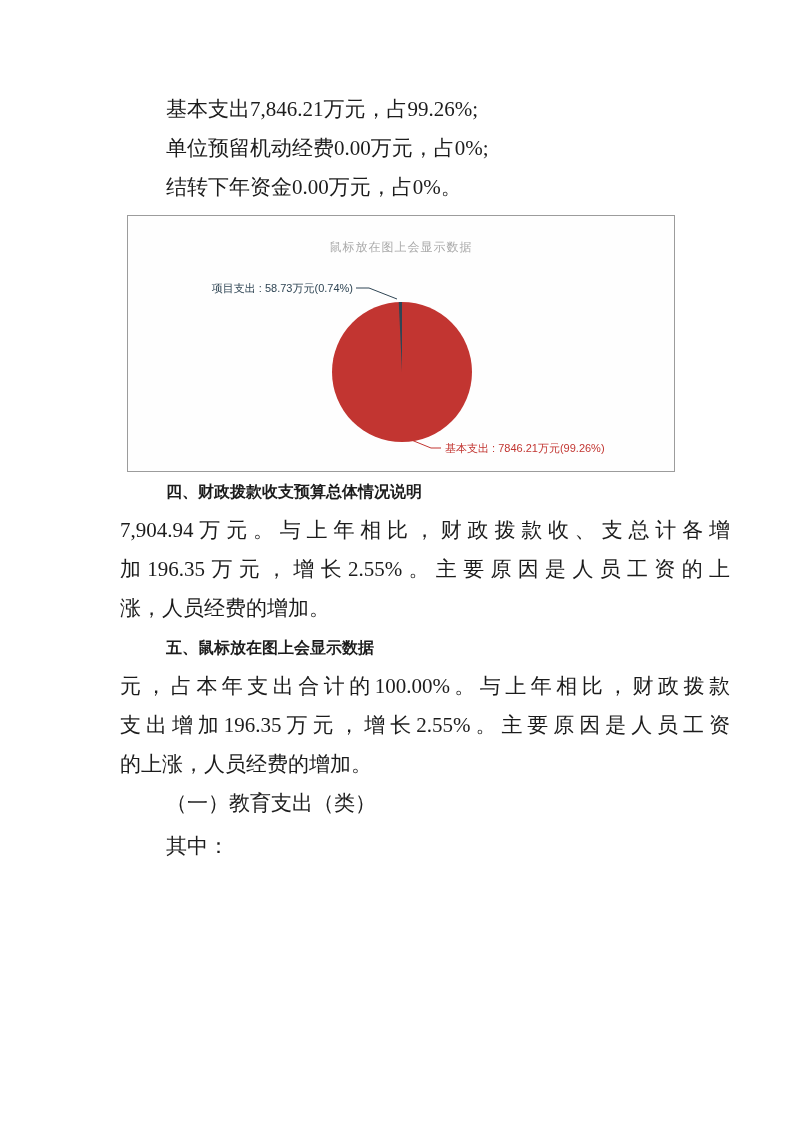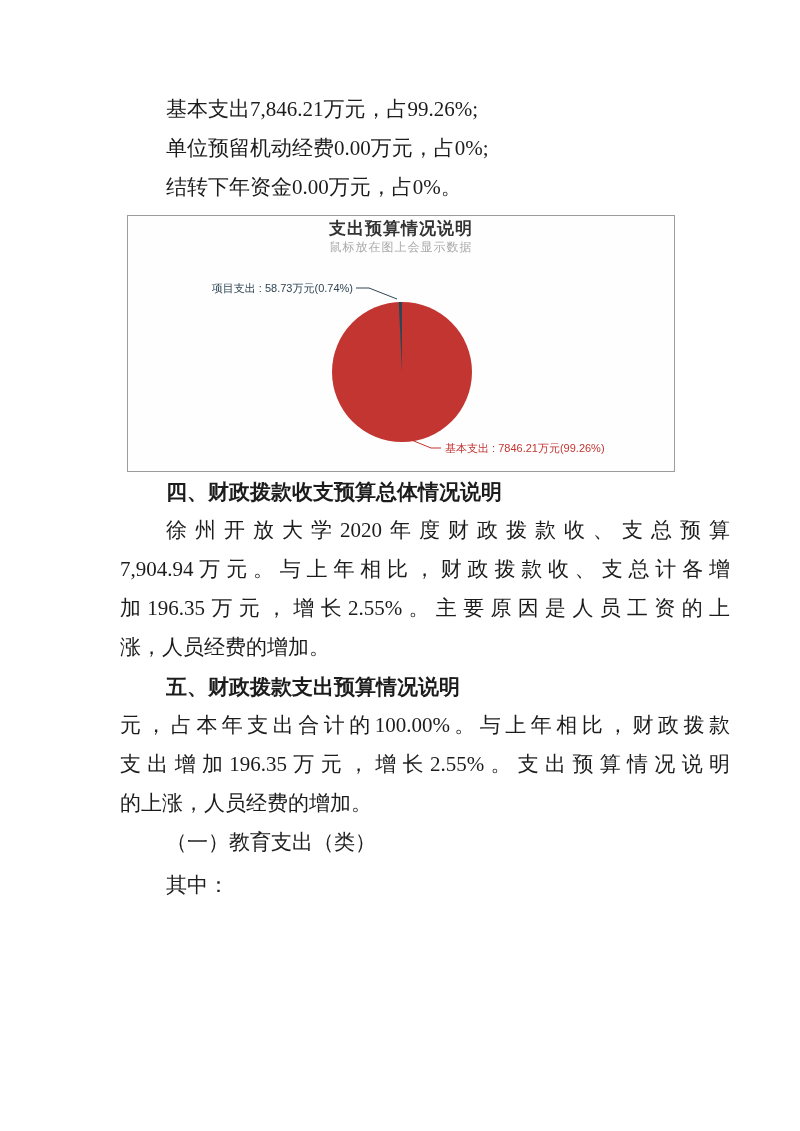--- a/index.html
+++ b/index.html
@@ -11,22 +11,22 @@
     box-sizing:border-box;
     padding:90px 70px 0 120px;
     font-family:"Liberation Serif","DejaVu Serif",serif;
     font-size:21px; line-height:39px;
     color:#1c1c1c;
     overflow:hidden;
   }
   .page p, .page h2 { margin:0; padding:0; }
   .indent { text-indent:46px; }
   .sec-heading {
-    font-family:Liberation Sans, sans-serif;
-    font-weight:bold; font-size:21px; line-height:39px;
+    font-family:Liberation Serif, serif;
+    font-weight:bold; font-size:16px; line-height:39px;
     text-indent:46px; margin-top:4px;
   }
   .para-line { text-align:justify; text-align-last:justify; }
   .para-line.first { text-indent:46px; }
   .para-line.last { text-align:right; text-align-last:left; }
   .chart-box {
     position:relative;
     width:546px; height:255px;
     border:1px solid #9c9c9c;
     background:#fefefe;
@@ -62,44 +62,42 @@
 </head>
 <body>
 
 <div class="page">
 
   <p class="indent">基本支出7,846.21万元，占99.26%;</p>
   <p class="indent">单位预留机动经费0.00万元，占0%;</p>
   <p class="indent">结转下年资金0.00万元，占0%。</p>
 
   <div class="chart-box">
-    <div class="chart-title">支出预算情况说明</div>
     <div class="chart-subtitle">鼠标放在图上会显示数据</div>
     <svg class="pie-svg" viewBox="0 0 546 255">
       <circle cx="274" cy="156" r="70" fill="#c23531"></circle>
       <path d="M 274 156 L 270.75 86.1 A 70 70 0 0 1 274 86 Z" fill="#2f4554"></path>
       <polyline points="269,83 241,72 228,72" fill="none" stroke="#2f4554" stroke-width="1"></polyline>
       <text x="225" y="76" text-anchor="end" fill="#2f4554">项目支出 : 58.73万元(0.74%)</text>
       <polyline points="276,221 303,232 313,232" fill="none" stroke="#c23531" stroke-width="1"></polyline>
       <text x="317" y="236" text-anchor="start" fill="#c23531">基本支出 : 7846.21万元(99.26%)</text>
     </svg>
   </div>
 
   <h2 class="sec-heading">四、财政拨款收支预算总体情况说明</h2>
   <div>
-    <div class="para-line first">徐州开放大学2020年度财政拨款收、支总预算</div>
     <div class="para-line">7,904.94万元。与上年相比，财政拨款收、支总计各增</div>
     <div class="para-line">加196.35万元，增长2.55%。主要原因是人员工资的上</div>
     <div class="para-line last">涨，人员经费的增加。</div>
   </div>
 
-  <h2 class="sec-heading">五、财政拨款支出预算情况说明</h2>
+  <h2 class="sec-heading">五、鼠标放在图上会显示数据</h2>
   <div>
     <div class="para-line">元，占本年支出合计的100.00%。与上年相比，财政拨款</div>
-    <div class="para-line">支出增加196.35万元，增长2.55%。支出预算情况说明</div>
+    <div class="para-line">支出增加196.35万元，增长2.55%。主要原因是人员工资</div>
     <div class="para-line last">的上涨，人员经费的增加。</div>
   </div>
 
   <p class="tail-line">（一）教育支出（类）</p>
   <p class="tail-line gap">其中：</p>
 
   <div class="footer">28 / 34</div>
 </div>
 
 </body></html>

